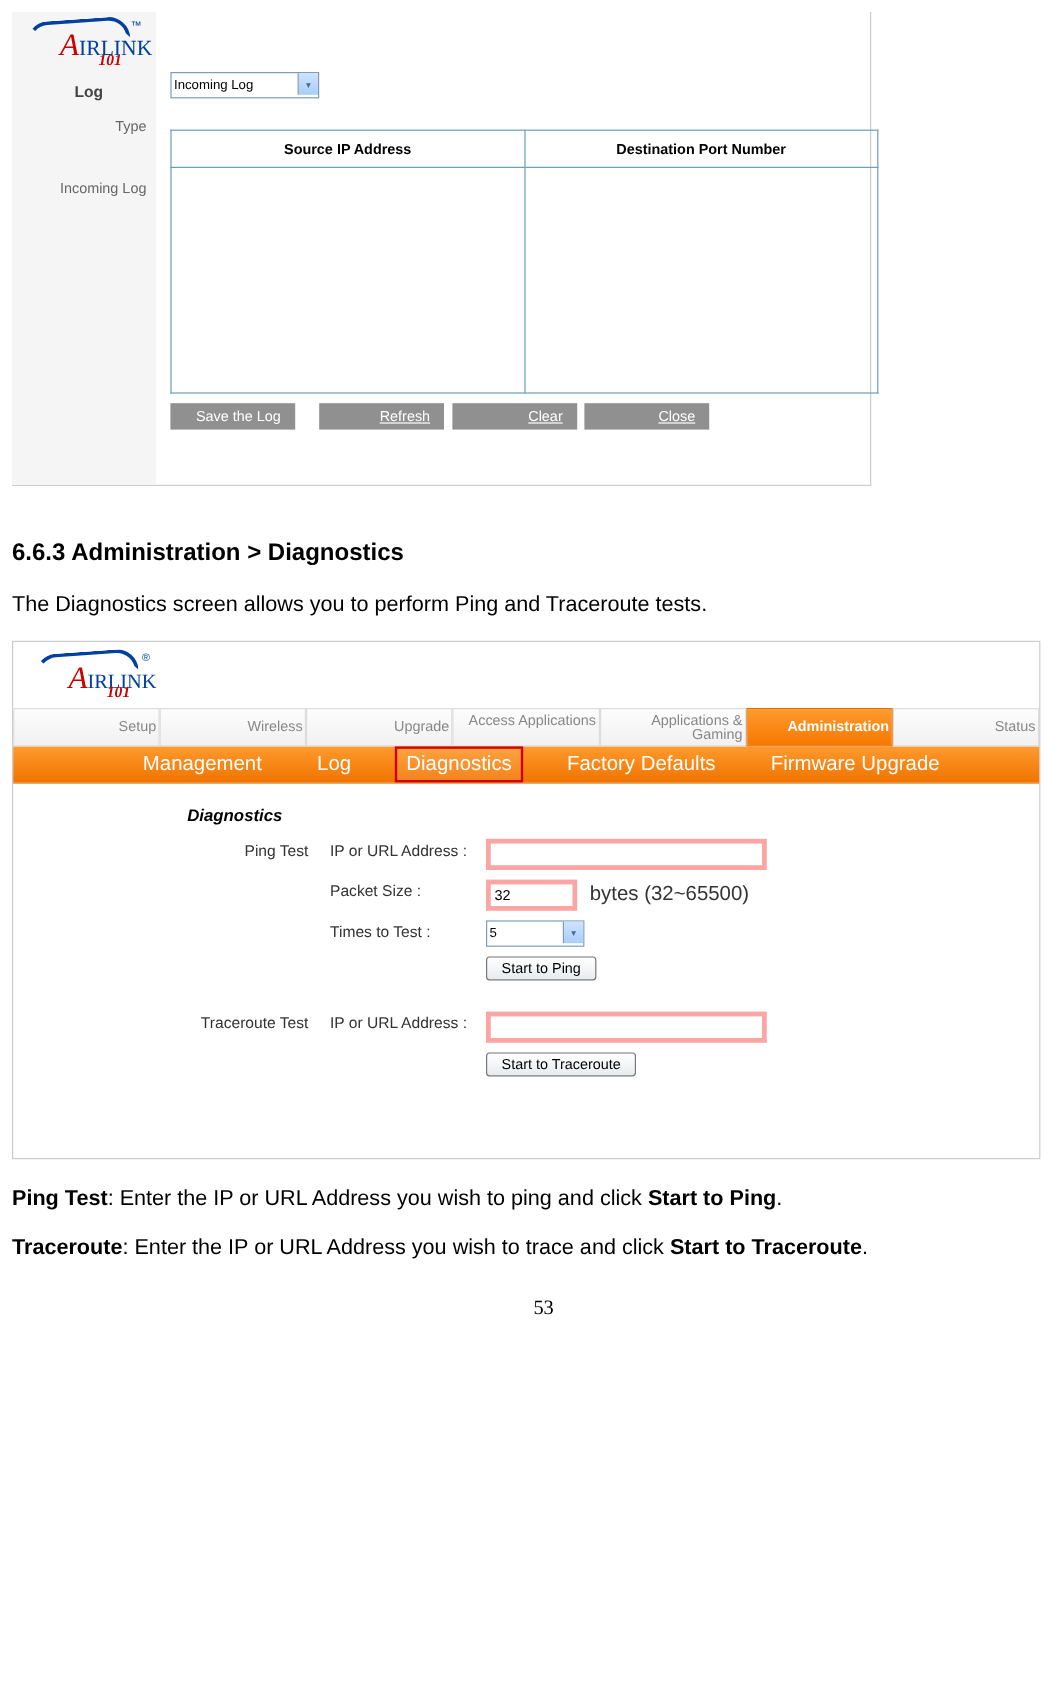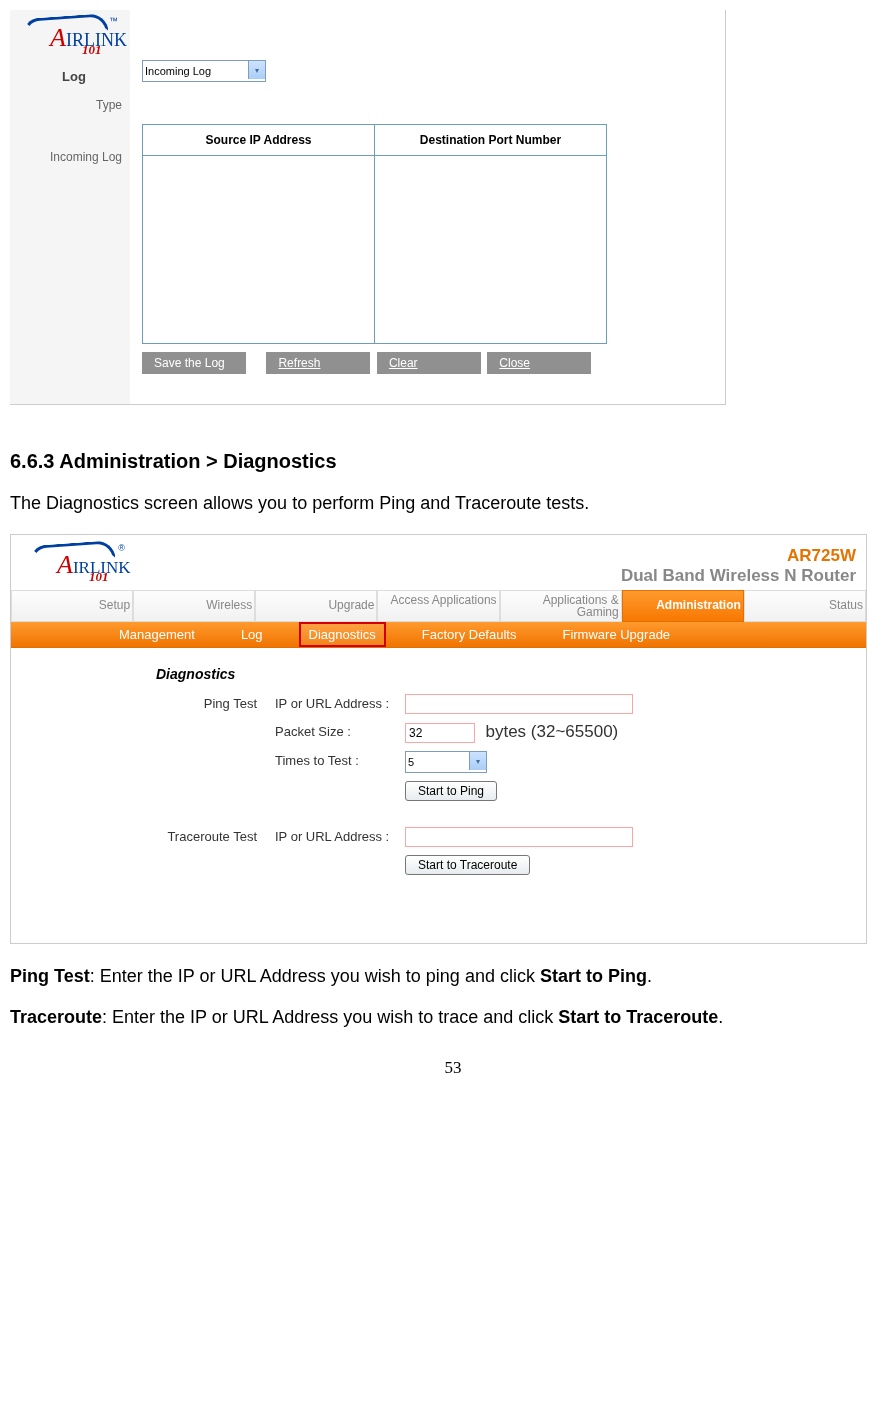--- a/index.html
+++ b/index.html
@@ -104,43 +104,43 @@
     width: 16px;
     height: 18px;
     background: linear-gradient(#cde3ff,#a9cef6);
     border-left:1px solid #7e9db9;
     display:flex;align-items:center;justify-content:center;
     color:#4a6a99;font-size:8px;
   }
   .log-table {
     border: 1px solid #6b9fb8;
     border-collapse: collapse;
-    width: 465px;
-    margin-top: 20px;
+    width: 590px;
+    margin-top: 4px;
   }
   .log-table th {
     font-size: 12px;
     font-weight: bold;
     padding: 8px;
     border: 1px solid #6b9fb8;
     text-align: center;
   }
   .log-table td {
     border: 1px solid #6b9fb8;
     height: 185px;
   }
   .gray-btn {
     background: #909090;
     border:none;
     color: #fff;
     font-size: 12px;
     padding: 4px 12px;
     margin-right: 2px;
     min-width: 80px;
-    text-align:left;
+    text-align:right;
     display:inline-block;
   }
   .clearfix::after { content:""; display:table; clear:both; }
 
   .doc-heading {
     font-size: 20px;
     font-weight: bold;
     margin: 45px 0 20px 0;
   }
   .doc-text { font-size: 18px; margin: 8px 0 20px 0; }
@@ -183,21 +183,21 @@
     border-color: #e07000;
   }
   .subtabs-row {
     display:flex;
     background: linear-gradient(#ff9a2e,#f07400);
     padding: 2px 0 2px 100px;
     gap: 30px;
     border-bottom:1px solid #e07000;
   }
   .subtab {
-    font-size: 13px;
+    font-size: 17px;
     color: #fff;
     padding: 3px 8px;
     text-align: right;
   }
   .subtab.active {
     border: 2px solid #d00000;
     background: rgba(255,255,255,0.1);
     margin:-2px;
   }
   .diag-body { padding: 18px 20px 60px 20px; }
@@ -207,21 +207,21 @@
     width: 226px;
     text-align: right;
     font-size: 13px;
     color: #333;
     padding-right: 18px;
     padding-top: 2px;
   }
   .diag-lab { width: 130px; font-size: 13px; color: #333; padding-top: 2px; }
   .diag-val { }
   .text-input {
-    border: 1px solid #fca5a5;
+    border: 4px solid #fca5a5;
     height: 18px;
     font-size: 12px;
     padding: 0 3px;
     background:#fff;
   }
   .win-btn {
     background: linear-gradient(#fff,#e8ecee);
     border: 1px solid #777;
     border-radius: 3px;
     font-size: 12px;
@@ -281,24 +281,20 @@
 <p class="doc-text">The Diagnostics screen allows you to perform Ping and Traceroute tests.</p>
 
 <div class="panel2">
   <div class="header2">
     <div class="logo-img" style="margin:0;">
       <div class="logo-swoosh"></div>
       <span class="logo-text" style="font-size:17px;"><span class="logo-a">A</span>IRLINK</span>
       <span class="logo-101">101</span>
       <span class="logo-reg">®</span>
     </div>
-    <div class="product">
-      <div class="product-code">AR725W</div>
-      <div class="product-name">Dual Band Wireless N Router</div>
-    </div>
   </div>
   <div class="tabs-row">
     <div class="tab">Setup</div>
     <div class="tab">Wireless</div>
     <div class="tab">Upgrade</div>
     <div class="tab" style="line-height:12px;padding:3px 2px;"><span>Access Applications</span></div>
     <div class="tab" style="line-height:12px;padding:3px 2px;"><span>Applications &amp; Gaming</span></div>
     <div class="tab active">Administration</div>
     <div class="tab">Status</div>
   </div>

